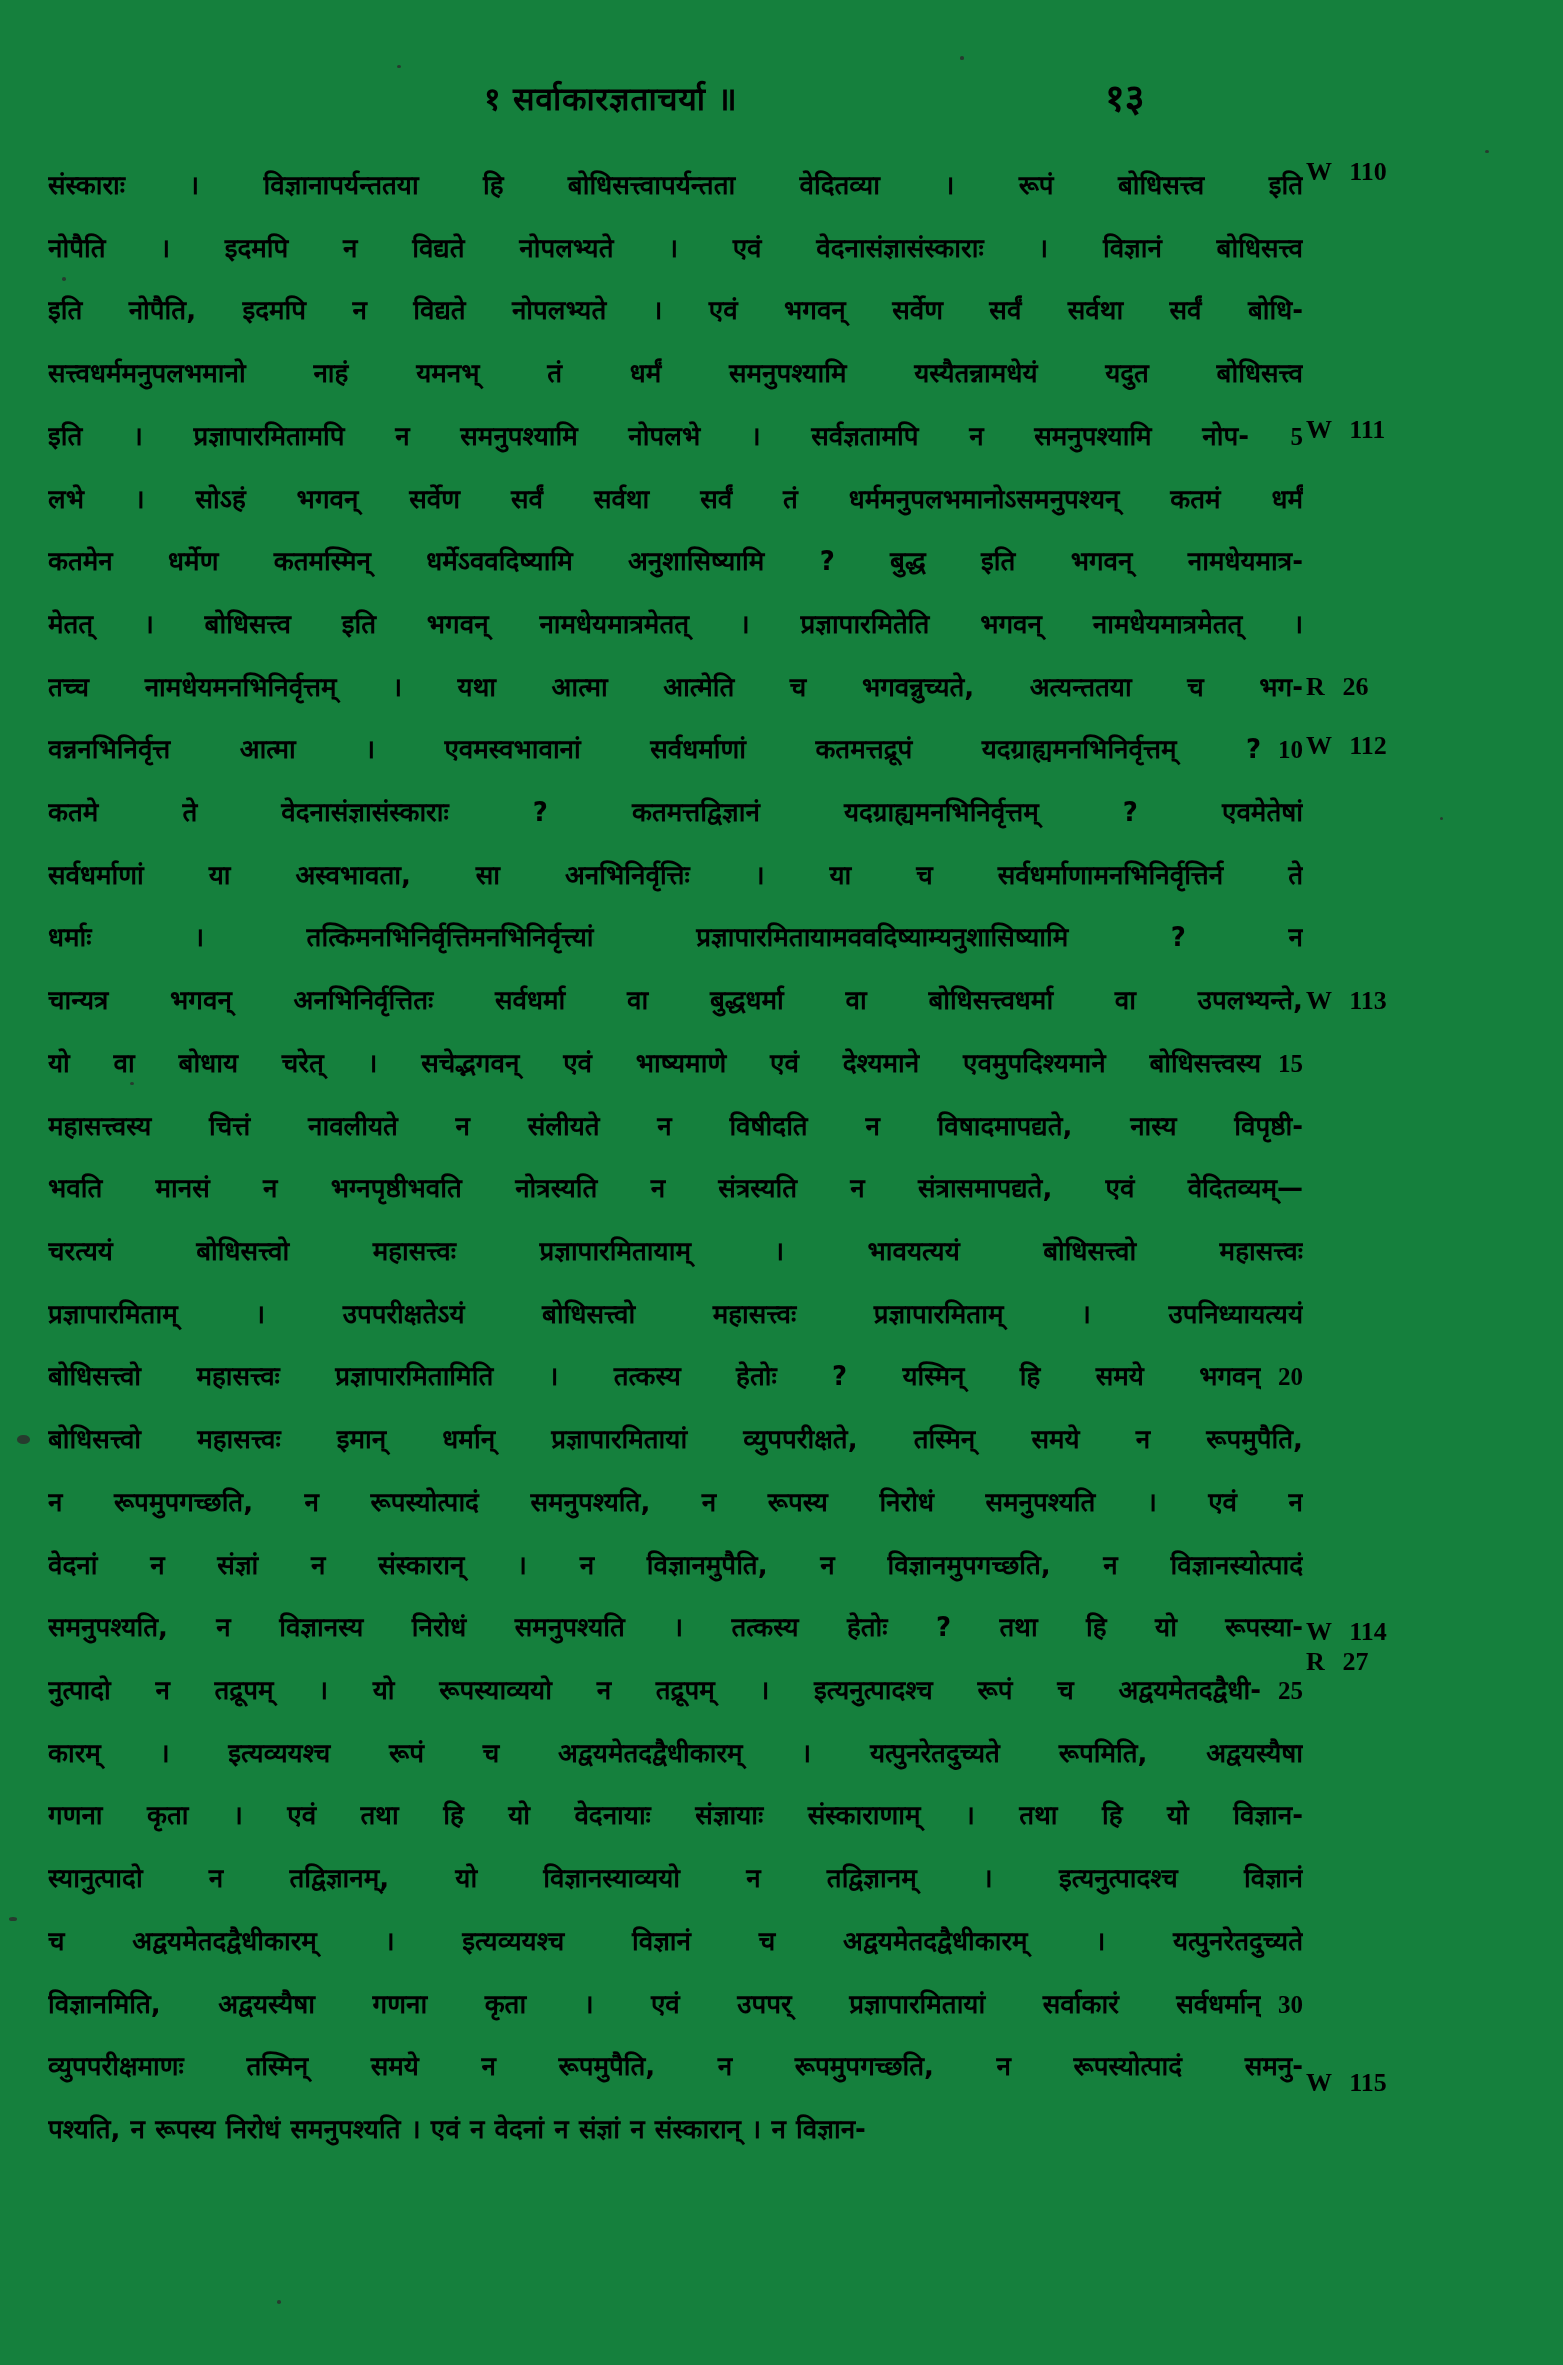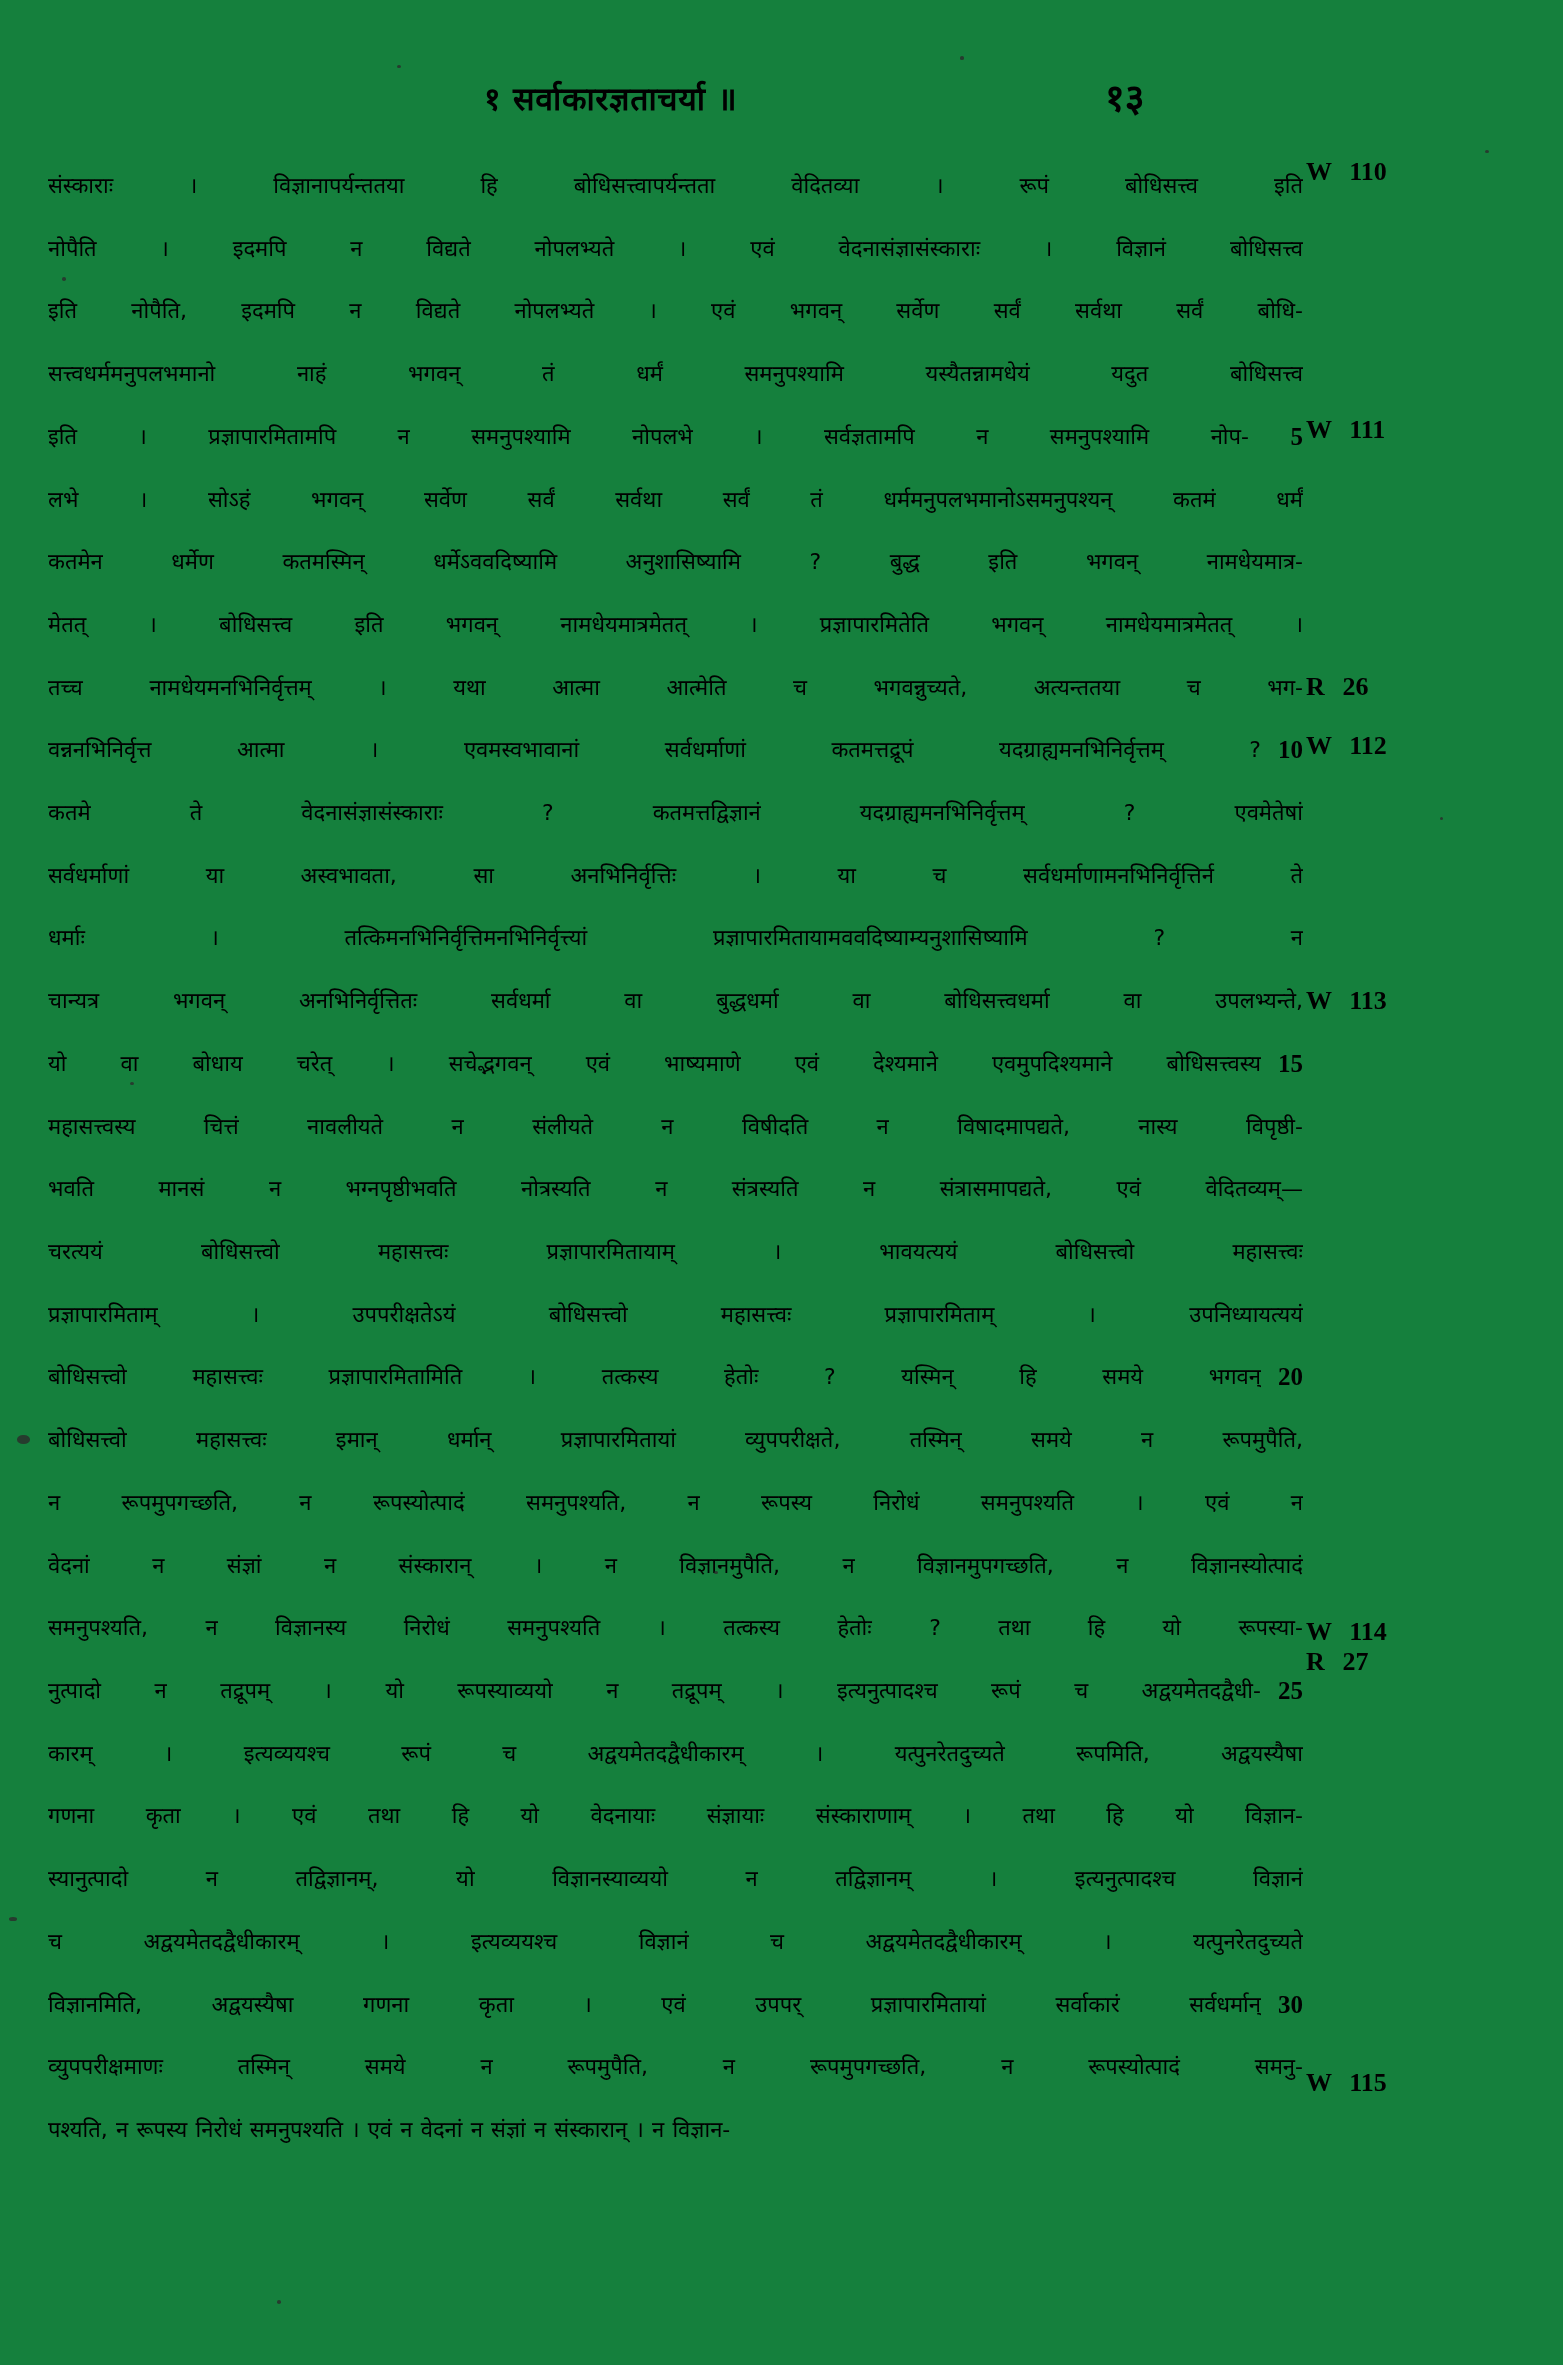--- a/index.html
+++ b/index.html
@@ -22,21 +22,21 @@
     font-size:38px;font-weight:700;
     white-space:nowrap;
   }
   .text-block{position:absolute;left:48px;top:0;width:1255px;}
   .line{
     position:absolute;left:0;width:1255px;height:63px;
     display:flex;align-items:stretch;
   }
   .line-text{
     flex:1 1 auto;
-    font-size:22px;font-weight:400;
+    font-size:26px;font-weight:700;
     line-height:63px;height:63px;overflow:hidden;
     text-align:justify;text-align-last:justify;
     word-spacing:1.2px;
   }
   .line.no-justify .line-text{text-align-last:left;}
   .line-num{
     flex:0 0 42px;width:42px;
     font-family:"Liberation Serif",serif;
     font-size:25px;font-weight:700;
     line-height:63px;text-align:right;
@@ -62,21 +62,21 @@
       <div class="line" style="top: 154px;">
         <span class="line-text">संस्काराः । विज्ञानापर्यन्ततया हि बोधिसत्त्वापर्यन्तता वेदितव्या । रूपं बोधिसत्त्व इति</span>
       </div>
       <div class="line" style="top: 217px;">
         <span class="line-text">नोपैति । इदमपि न विद्यते नोपलभ्यते । एवं वेदनासंज्ञासंस्काराः । विज्ञानं बोधिसत्त्व</span>
       </div>
       <div class="line" style="top: 279px;">
         <span class="line-text">इति नोपैति, इदमपि न विद्यते नोपलभ्यते । एवं भगवन् सर्वेण सर्वं सर्वथा सर्वं बोधि-</span>
       </div>
       <div class="line" style="top: 342px;">
-        <span class="line-text">सत्त्वधर्ममनुपलभमानो नाहं भगवन् तं धर्मं समनुपश्यामि यस्यैतन्नामधेयं यदुत बोधिसत्त्व</span>
+        <span class="line-text">सत्त्वधर्ममनुपलभमानो नाहं यमनभ् तं धर्मं समनुपश्यामि यस्यैतन्नामधेयं यदुत बोधिसत्त्व</span>
       </div>
       <div class="line" style="top: 405px; gap: 12px;">
         <span class="line-text">इति । प्रज्ञापारमितामपि न समनुपश्यामि नोपलभे । सर्वज्ञतामपि न समनुपश्यामि नोप-</span>
         <span class="line-num">5</span>
       </div>
       <div class="line" style="top: 468px;">
         <span class="line-text">लभे । सोऽहं भगवन् सर्वेण सर्वं सर्वथा सर्वं तं धर्ममनुपलभमानोऽसमनुपश्यन् कतमं धर्मं</span>
       </div>
       <div class="line" style="top: 530px; align-items: center;">
         <span class="line-text">कतमेन धर्मेण कतमस्मिन् धर्मेऽववदिष्यामि अनुशासिष्यामि ? बुद्ध इति भगवन् नामधेयमात्र-</span>

